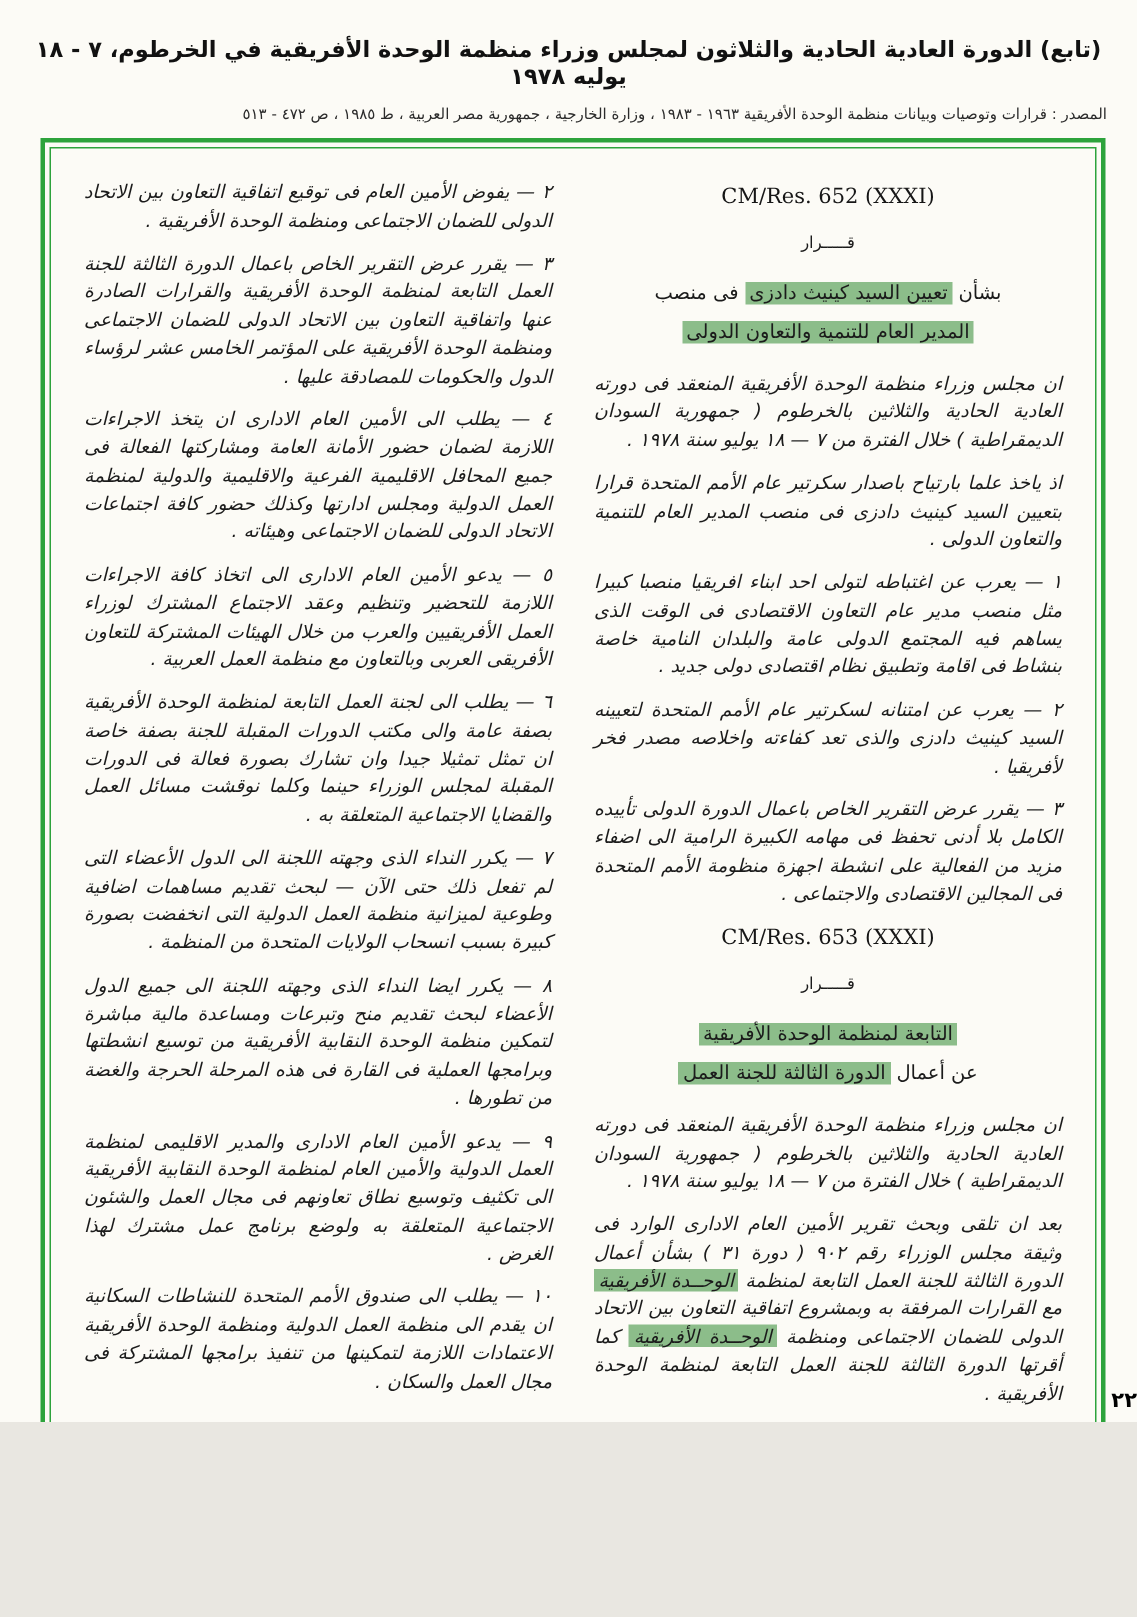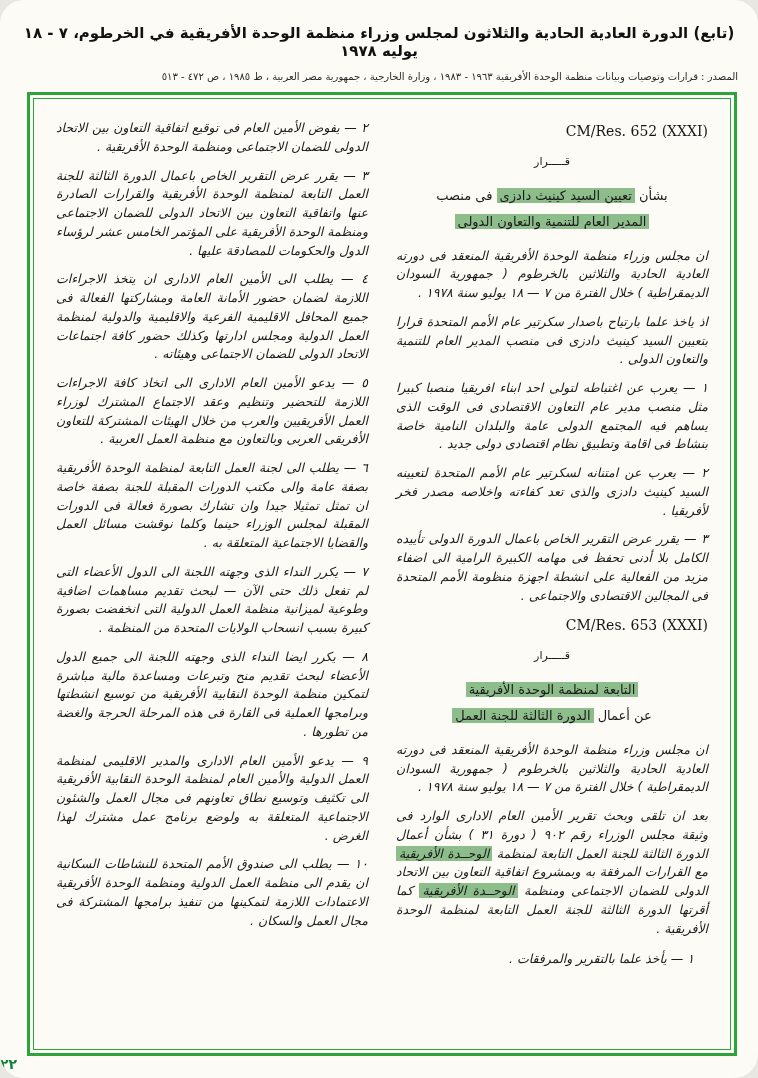--- a/index.html
+++ b/index.html
@@ -2,22 +2,22 @@
 <html lang="ar"><head>
 <meta charset="utf-8">
 <style>
   html,body{margin:0;padding:0;}
   body{
     width:758px;height:1078px;
     background:#e9e7e1;
     font-family:"DejaVu Sans",sans-serif;
   }
   .page{
-    position:relative;width:758px;height:1078px;
-    background:#fcfbf6;color:#1e1e1e;overflow:hidden;border-radius:24px;
+    position:relative;width:758px;height:948px;
+    background:#fcfbf6;color:#1e1e1e;overflow:hidden;
   }
   .header{position:absolute;top:24px;left:20px;right:20px;direction:rtl;}
   .header-line1{
     font-size:15px;font-weight:bold;text-align:center;color:#111;
   }
   .header-line2{
     margin-top:11px;font-size:10px;text-align:right;color:#2b2b2b;
   }
   .frame{
     position:absolute;left:27px;top:92px;width:704px;height:958px;
@@ -29,38 +29,38 @@
     padding:20px 22px;overflow:hidden;
   }
   .columns{
     display:flex;flex-direction:row;gap:28px;direction:rtl;height:100%;
   }
   .col{
     flex:1 1 0;min-width:0;direction:rtl;text-align:justify;
     font-size:12.5px;line-height:1.5;color:#1b1b1b;
   }
   .res-id{
-    direction:ltr;text-align:right;
+    direction:ltr;text-align:center;
     font-family:"DejaVu Serif",serif;font-size:14px;
     margin:2px 0 12px;color:#161616;
   }
   .res-word{
     text-align:center;font-weight:normal;font-size:11px;
     margin:4px 0 12px;letter-spacing:2px;
   }
   .res-title{
     text-align:center;font-weight:normal;font-size:13px;
     line-height:2.0;margin:0 0 12px;
   }
   .hl{background:#8cbd8a;padding:0 3px;box-decoration-break:clone;}
   .para{margin:0 0 10px;font-style:italic;}
   .item-single{padding-right:14px;margin-top:12px;}
   .page-number{
     position:absolute;bottom:6px;left:0;right:0;
-    text-align:left;font-size:14px;font-weight:bold;color:#15803d;
+    text-align:right;font-size:14px;font-weight:bold;color:#000000;
   }
 </style>
 </head>
 <body>
 
 <div class="page">
 
   <div class="header">
     <div class="header-line1">(تابع) الدورة العادية الحادية والثلاثون لمجلس وزراء منظمة الوحدة الأفريقية في الخرطوم، ٧ - ١٨ يوليه ١٩٧٨</div>
     <div class="header-line2">المصدر : قرارات وتوصيات وبيانات منظمة الوحدة الأفريقية ١٩٦٣ - ١٩٨٣ ، وزارة الخارجية ، جمهورية مصر العربية ، ط ١٩٨٥ ، ص ٤٧٢ - ٥١٣</div>

